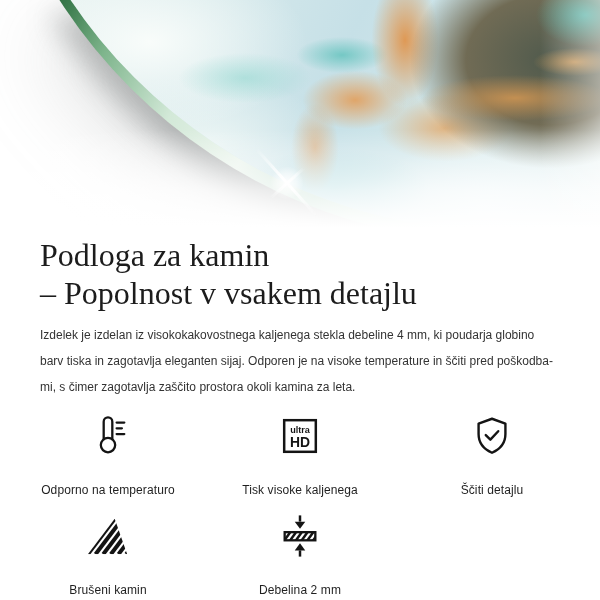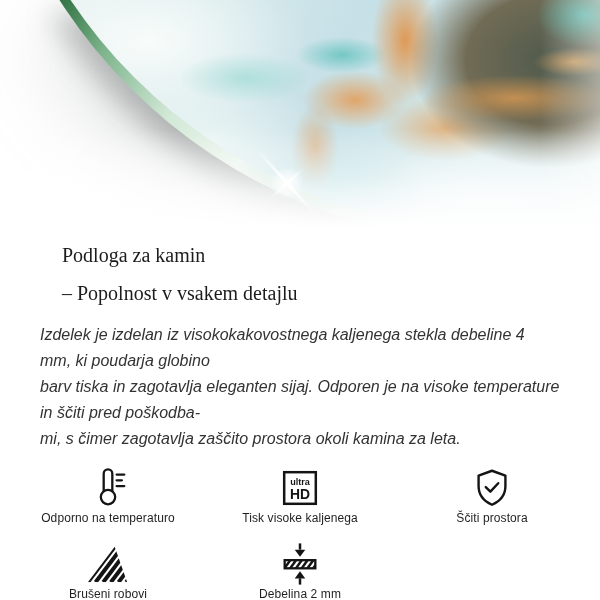--- a/index.html
+++ b/index.html
@@ -41,30 +41,30 @@
   .sparkle { position:absolute; left:287px; top:183px; width:0; height:0; }
   .sparkle span { position:absolute; left:0; top:0; display:block; }
   .sparkle .glow { width:34px; height:34px; transform:translate(-50%,-50%);
     background: radial-gradient(circle, rgba(255,255,255,.95) 0%, rgba(255,255,255,.5) 40%, transparent 70%); }
   .sparkle .ray-a { width:92px; height:3px; transform:translate(-50%,-50%) rotate(48deg); filter:blur(.5px);
     background: linear-gradient(90deg, transparent, rgba(255,255,255,.95) 42%, #fff 50%, rgba(255,255,255,.95) 58%, transparent); }
   .sparkle .ray-b { width:46px; height:2.5px; transform:translate(-50%,-50%) rotate(-42deg); filter:blur(.5px);
     background: linear-gradient(90deg, transparent, #fff 50%, transparent); }
 
   
-  .title { margin:4px 62px 0; font-family:"Liberation Serif", serif; font-weight:400;
-    font-size:20px; line-height:38px; color:#1c1c1c; white-space:pre-line; }
-  .description { margin:10px 40px 13px; font-size:16px; line-height:26px; color:#333;
-    white-space:pre-line;font-style:italic; }
+  .title { margin:4px 40px 0; font-family:"Liberation Serif", serif; font-weight:400;
+    font-size:32px; line-height:38px; color:#1c1c1c; white-space:pre-line; }
+  .description { margin:10px 40px 13px; font-size:12px; line-height:26px; color:#333;
+    white-space:pre-line; }
 
   
   .features { margin:12px 12px 0; display:grid; grid-template-columns:repeat(3,1fr); row-gap:16px; }
   .feature { display:flex; flex-direction:column; align-items:center; }
   .feature .icon-box { height:46px; display:flex; align-items:center; justify-content:center; }
-  .feature .label { margin-top:0; font-size:12px; color:#1f1f1f; letter-spacing:.1px; }
+  .feature .label { margin-top:24px; font-size:12px; color:#1f1f1f; letter-spacing:.1px; }
   svg { display:block; }
 </style>
 </head>
 <body>
 
 <div class="hero">
   <div class="glass-wrap">
     <div class="glass-edge"></div>
     <div class="glass-surface"></div>
   </div>
@@ -109,21 +109,21 @@
     <div class="label">Tisk visoke kaljenega</div>
   </div>
 
   <div class="feature">
     <div class="icon-box">
       <svg width="46" height="46" viewBox="0 0 48 48" fill="none" stroke="#141414" stroke-width="2.5" stroke-linejoin="round" stroke-linecap="round">
         <path d="M24 6 L38 11 V22 C38 32.5 31 38.5 24 41.5 C17 38.5 10 32.5 10 22 V11 Z"></path>
         <path d="M17.5 23 l4.8 4.8 L30.5 19"></path>
       </svg>
     </div>
-    <div class="label">Ščiti prostora</div>
+    <div class="label">Ščiti detajlu</div>
   </div>
 
 
   <div class="feature">
     <div class="icon-box">
       <svg width="46" height="46" viewBox="0 0 48 48">
         <defs>
             <clipPath id="triclip">
               <polygon points="3,43 31,6 44,43"></polygon>
             </clipPath>
@@ -131,21 +131,21 @@
         <g clip-path="url(#triclip)" stroke="#141414" stroke-width="4.2">
           <line x1="3" y1="43" x2="31" y2="6"></line>
           <line x1="11" y1="43" x2="39" y2="6"></line>
           <line x1="19" y1="43" x2="47" y2="6"></line>
           <line x1="27" y1="43" x2="55" y2="6"></line>
           <line x1="35" y1="43" x2="63" y2="6"></line>
           <line x1="43" y1="43" x2="71" y2="6"></line>
         </g>
       </svg>
     </div>
-    <div class="label">Brušeni robovi</div>
+    <div class="label">Brušeni kamin</div>
   </div>
 
   <div class="feature">
     <div class="icon-box">
       <svg width="46" height="46" viewBox="0 0 48 48">
         <defs>
             <clipPath id="barclip">
               <rect x="8" y="20" width="32" height="8.5"></rect>
             </clipPath>
           </defs>

